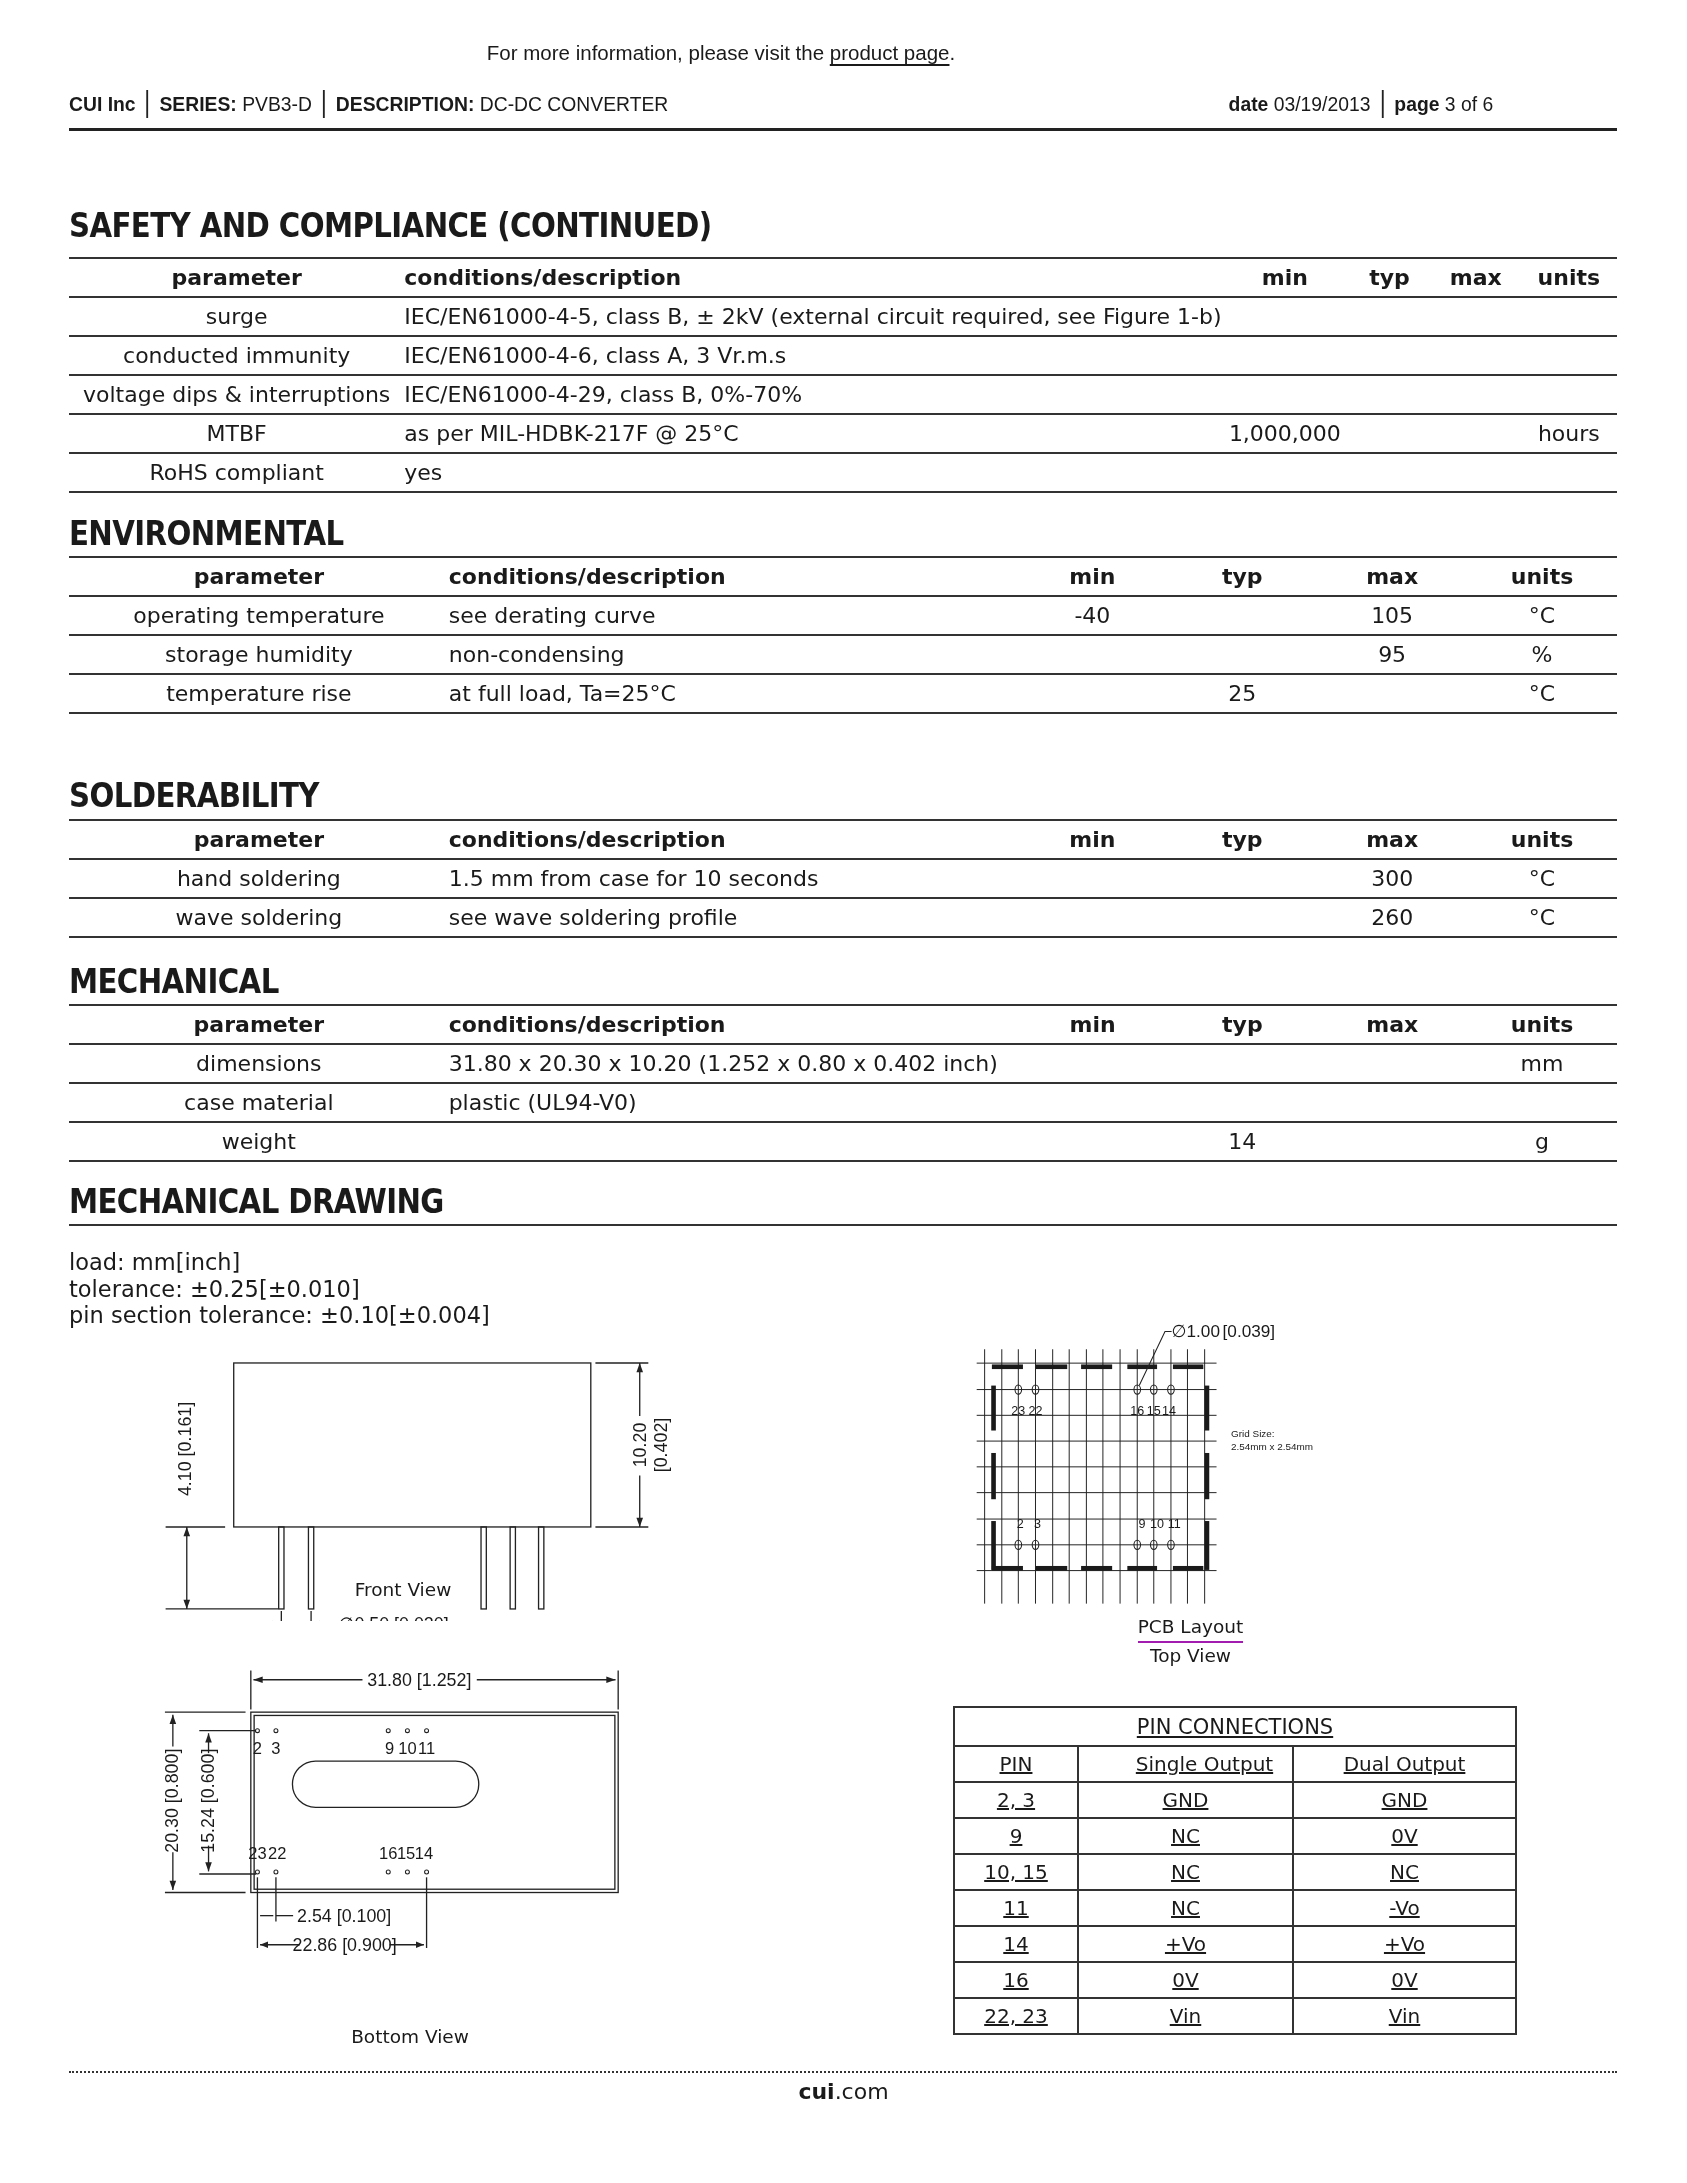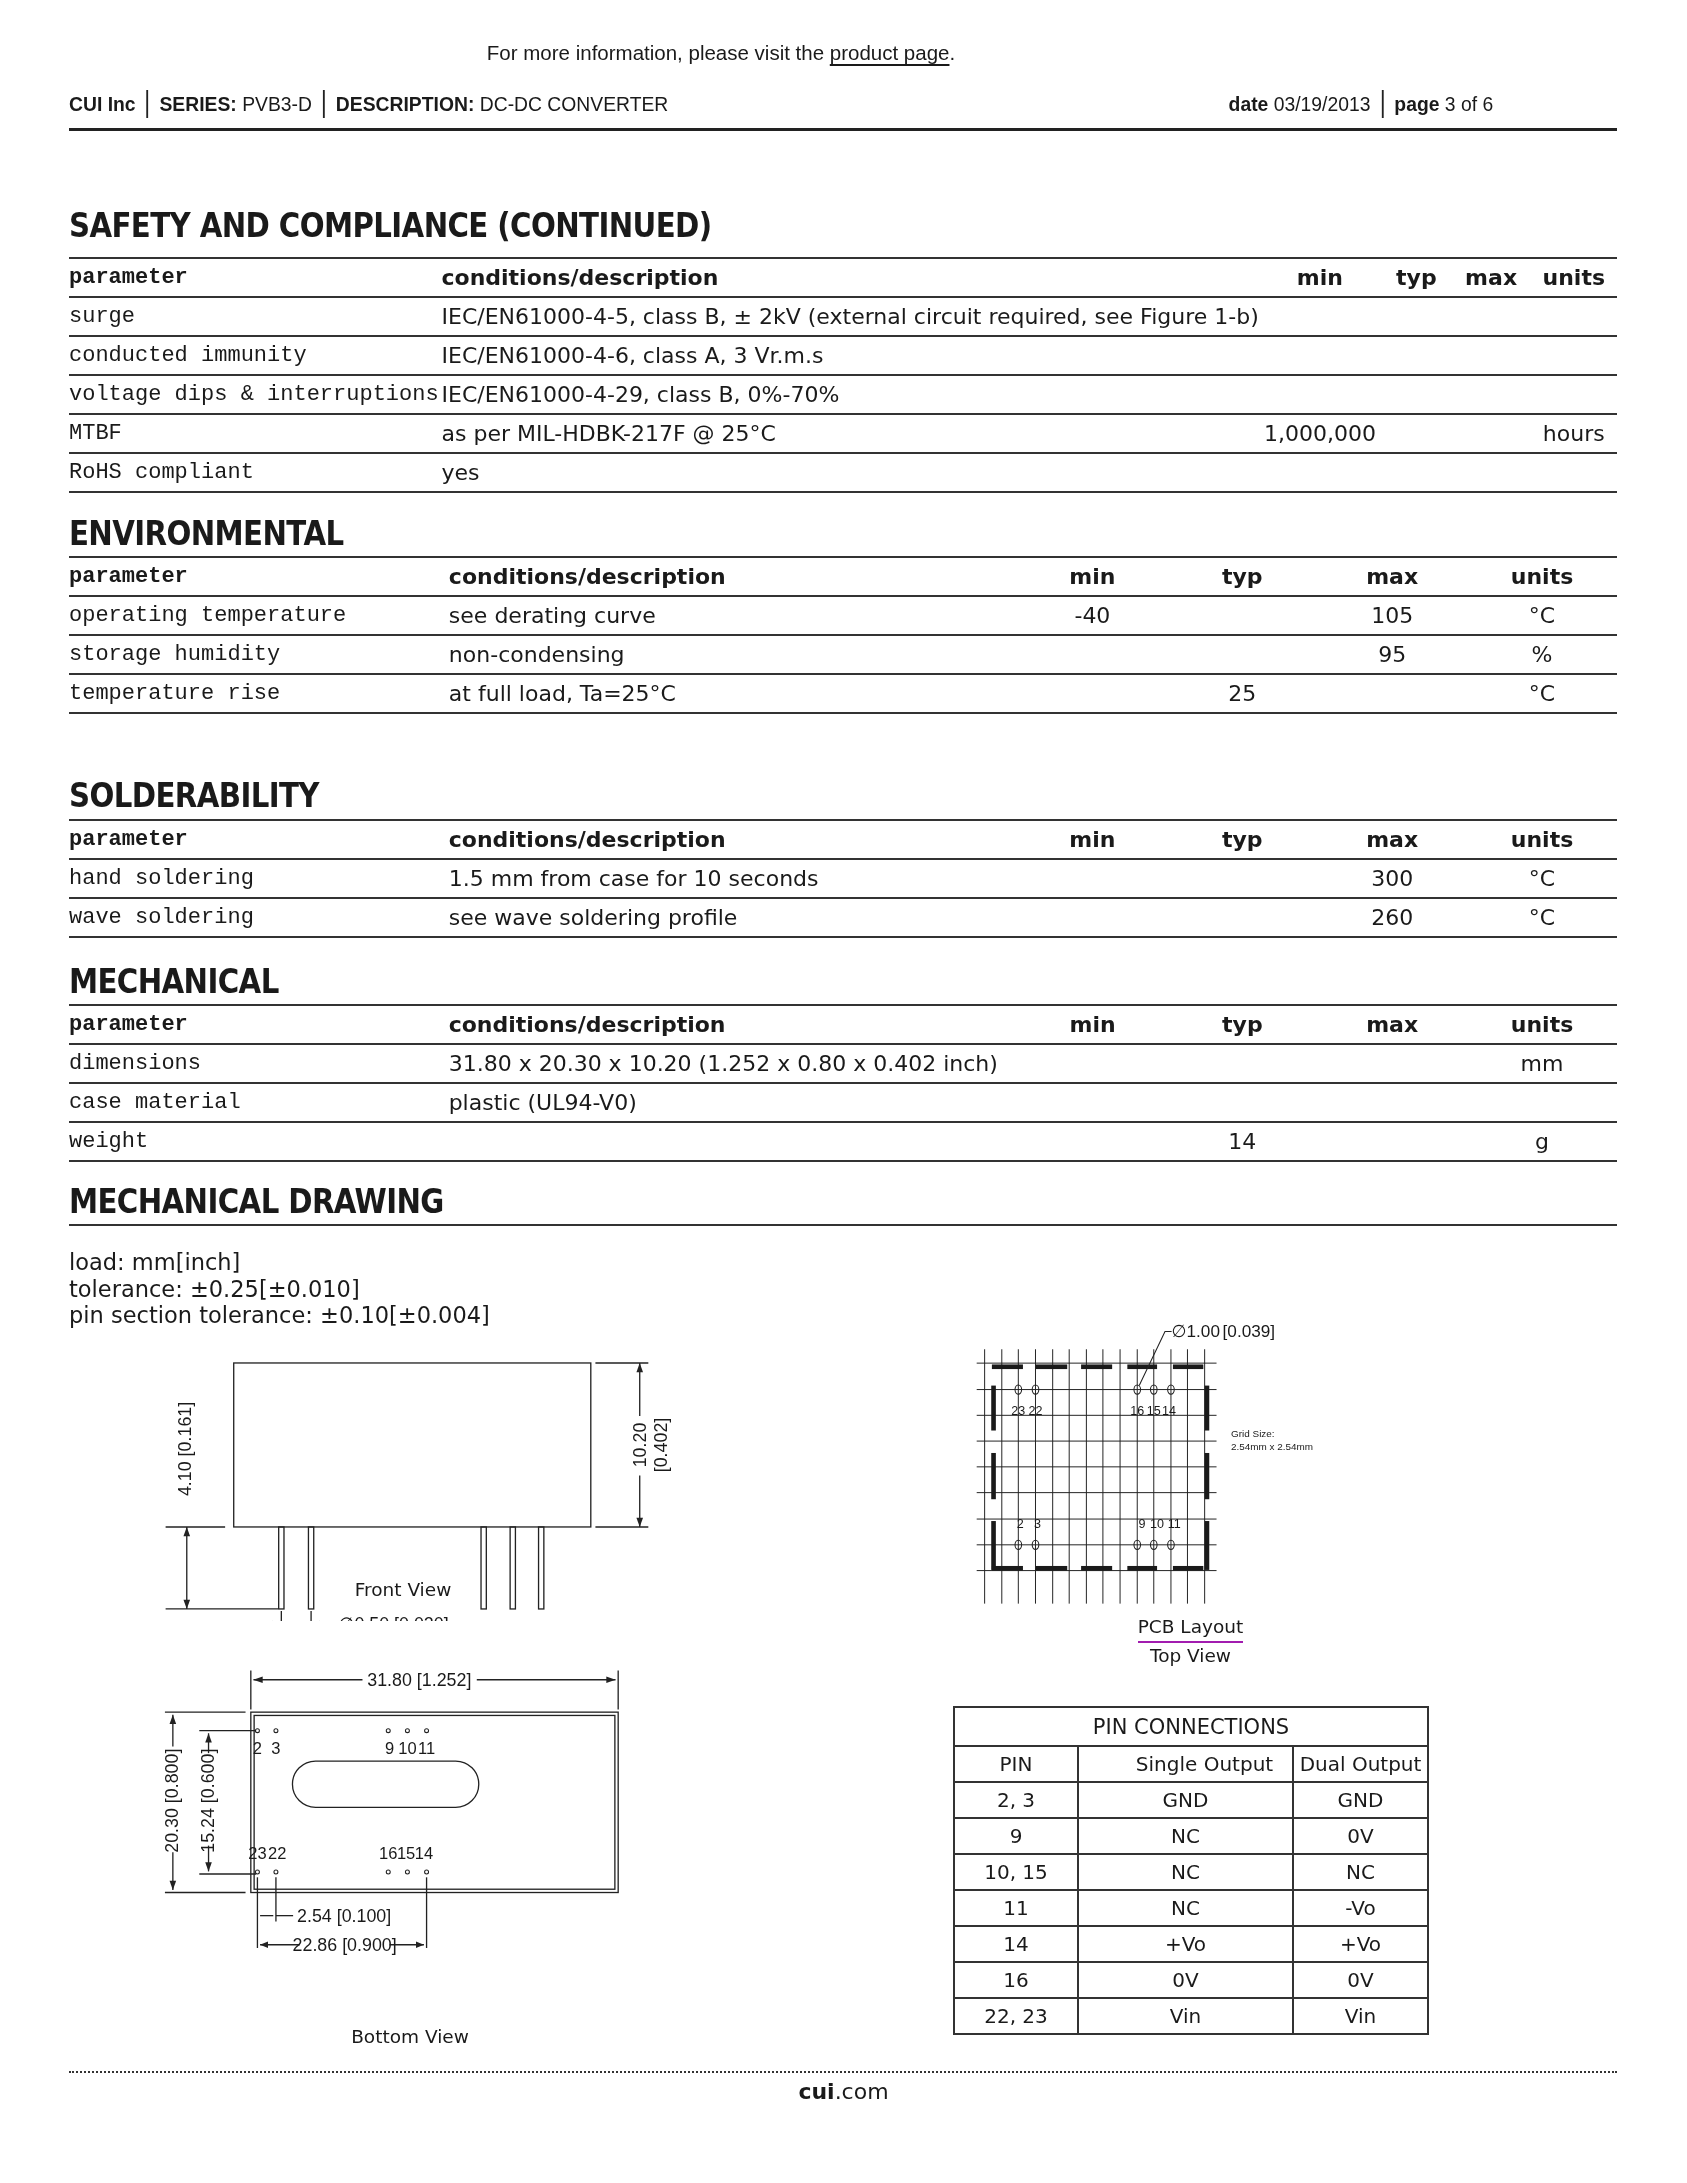--- a/index.html
+++ b/index.html
@@ -12,28 +12,28 @@
          display:flex; align-items:center; transform:scaleX(0.92); transform-origin:left center; }
   .hdr b { font-weight:700; }
   .hdr .sep { display:inline-block; width:2px; height:28px; background:#222; margin:0 12px; }
   .hdr .right { margin-left:auto; display:flex; align-items:center; }
   .hdr-rule { top:128px; left:69px; width:1548px; height:2.6px; background:#222; }
   .sec-title { left:69px; font-family:"DejaVu Sans", sans-serif; font-weight:700; font-size:34px; letter-spacing:-0.7px;
                transform:scaleX(0.86); transform-origin:left center; white-space:nowrap; }
   table.spec { position:absolute; left:69px; width:1548px; border-collapse:collapse; font-size:22px; }
   table.spec th, table.spec td { height:37px; padding:0; border-bottom:2px solid #333; vertical-align:middle; white-space:nowrap; }
   table.spec thead th { font-weight:700; border-top:2px solid #333; }
-  table.spec .c-param { width:380px; text-align:left;font-family:Liberation Mono, monospace; }
+  table.spec .c-param { width:380px; text-align:center; }
   table.spec .c-cond { width:569px; text-align:left; }
   table.spec .c-min, table.spec .c-typ, table.spec .c-max, table.spec .c-units { width:150px; text-align:center; }
   table.spec td.c-cond { overflow:visible; }
   .md-rule { top:1224px; left:69px; width:1548px; height:2px; background:#333; }
   .notes { top:1249px; left:69px; font-size:22.5px; line-height:26.5px; }
   .caption { font-size:18.5px; text-align:center; }
-  .pin-table { position:absolute; left:953px; top:1706px; width:476px; border-collapse:collapse; font-size:20px; }
+  .pin-table { position:absolute; left:953px; top:1706px; width:564px; border-collapse:collapse; font-size:20px;text-decoration:underline; }
   .pin-table td, .pin-table th { border:2px solid #333; text-align:center; height:34px; font-weight:400; padding:0; }
   .pin-table .title { height:37px; font-size:21px; }
   .footer-rule { top:2071px; left:69px; width:1548px; height:0; border-top:2.6px dotted #333; }
   .footer { top:2079px; left:0; width:1687px; text-align:center; font-size:22px; }
   .footer b { font-weight:700; }
   svg text { font-family:"Liberation Sans", sans-serif; fill:#1a1a1a; }
 </style>
 </head>
 <body>
 

